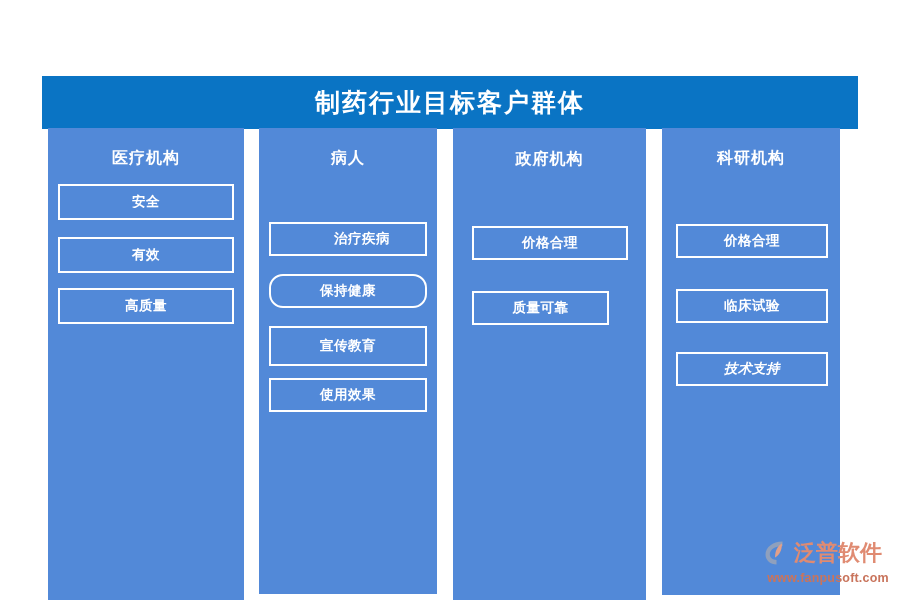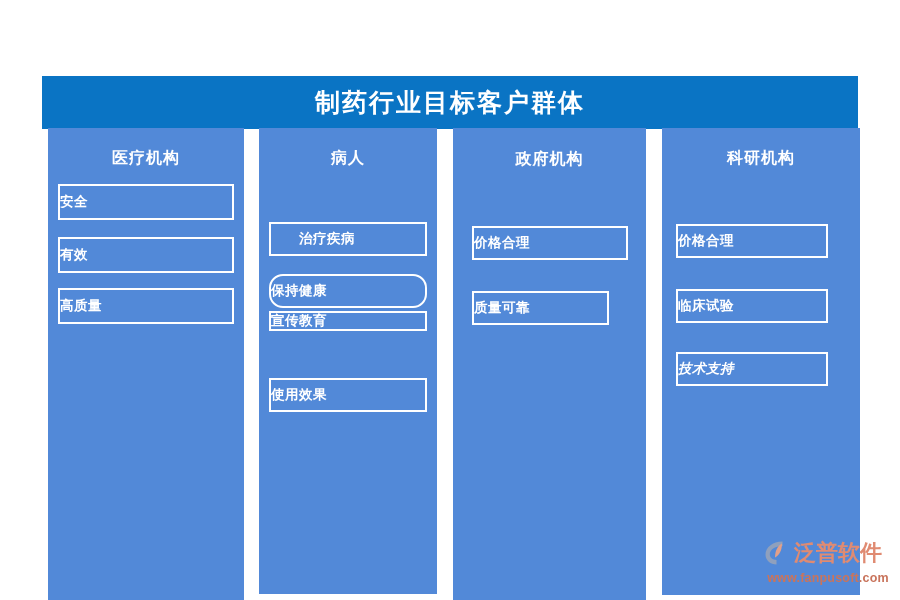--- a/index.html
+++ b/index.html
@@ -64,34 +64,35 @@
     left: 0;
     right: 0;
   }
   .item-box {
     position: absolute;
     border: 2px solid #0f172a;
     background: transparent;
     box-sizing: border-box;
     display: flex;
     align-items: center;
+    justify-content: center;
   }
   .item-label {
     color: #ffffff;
     font-size: 13.5px;
     font-weight: bold;
     letter-spacing: 0.5px;
     line-height: 1;
   }
 
   
   #col-0 { left: 6px;   width: 196px; height: 478px; }
   #col-1 { left: 217px; width: 178px; height: 466px; }
   #col-2 { left: 411px; width: 193px; height: 472px; }
-  #col-3 { left: 620px; width: 178px; height: 467px; padding-left: 20px; }
+  #col-3 { left: 620px; width: 178px; height: 467px; }
 
   #col-0 .column-title { top: 20px; }
   #col-1 .column-title { top: 20px; }
   #col-2 .column-title { top: 21px; }
   #col-3 .column-title { top: 20px; }
 
   
   #watermark {
     position: absolute;
     left: 762px;
@@ -152,21 +153,21 @@
     </div>
 
     <div class="column" id="col-1" style="background: rgb(82, 137, 216);">
       <div class="column-title">病人</div>
       <div class="item-box" style="left: 10px; top: 94px; width: 158px; height: 34px; border-color: rgb(255, 255, 255); padding-left: 28px;">
         <span class="item-label" style="color: rgb(255, 255, 255);">治疗疾病</span>
       </div>
       <div class="item-box" style="left: 10px; top: 146px; width: 158px; height: 34px; border-color: rgb(255, 255, 255); border-radius: 14px;">
         <span class="item-label" style="color: rgb(255, 255, 255);">保持健康</span>
       </div>
-      <div class="item-box" style="left: 10px; top: 183px; width: 158px; height: 20px; border-color: rgb(255, 255, 255);">
+      <div class="item-box" style="left: 10px; top: 198px; width: 158px; height: 40px; border-color: rgb(255, 255, 255);">
         <span class="item-label" style="color: rgb(255, 255, 255);">宣传教育</span>
       </div>
       <div class="item-box" style="left: 10px; top: 250px; width: 158px; height: 34px; border-color: rgb(255, 255, 255);">
         <span class="item-label" style="color: rgb(255, 255, 255);">使用效果</span>
       </div>
     </div>
 
     <div class="column" id="col-2" style="background: rgb(82, 137, 216);">
       <div class="column-title">政府机构</div>
       <div class="item-box" style="left: 19px; top: 98px; width: 156px; height: 34px; border-color: rgb(255, 255, 255);">

